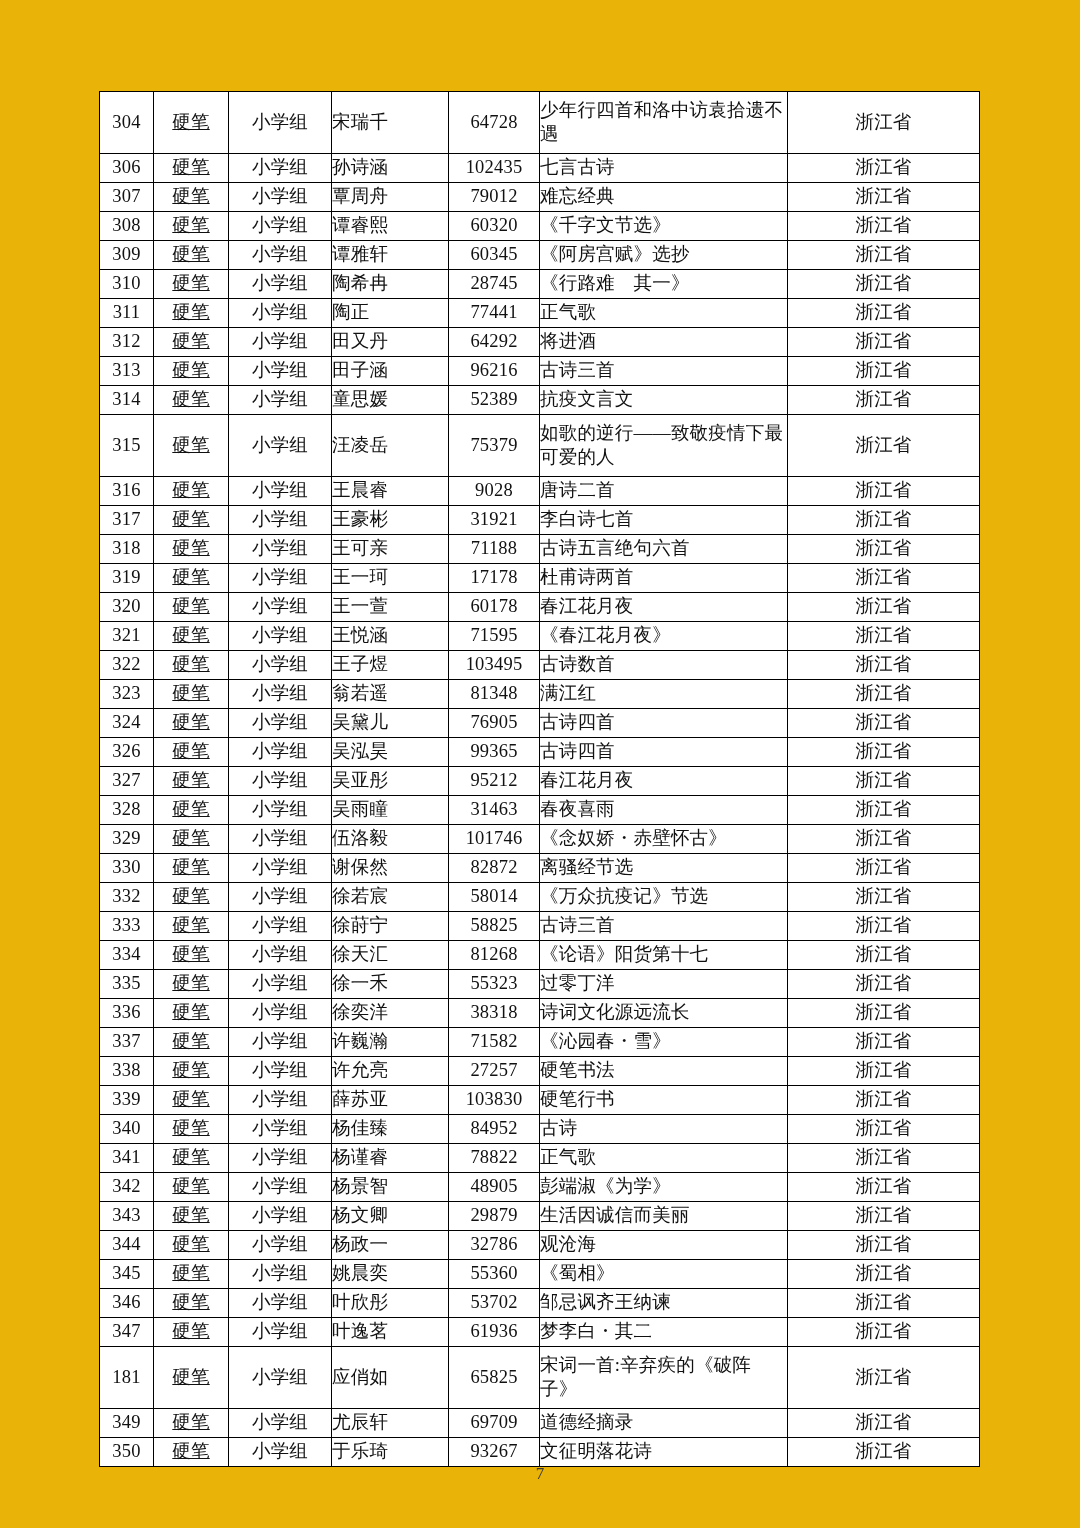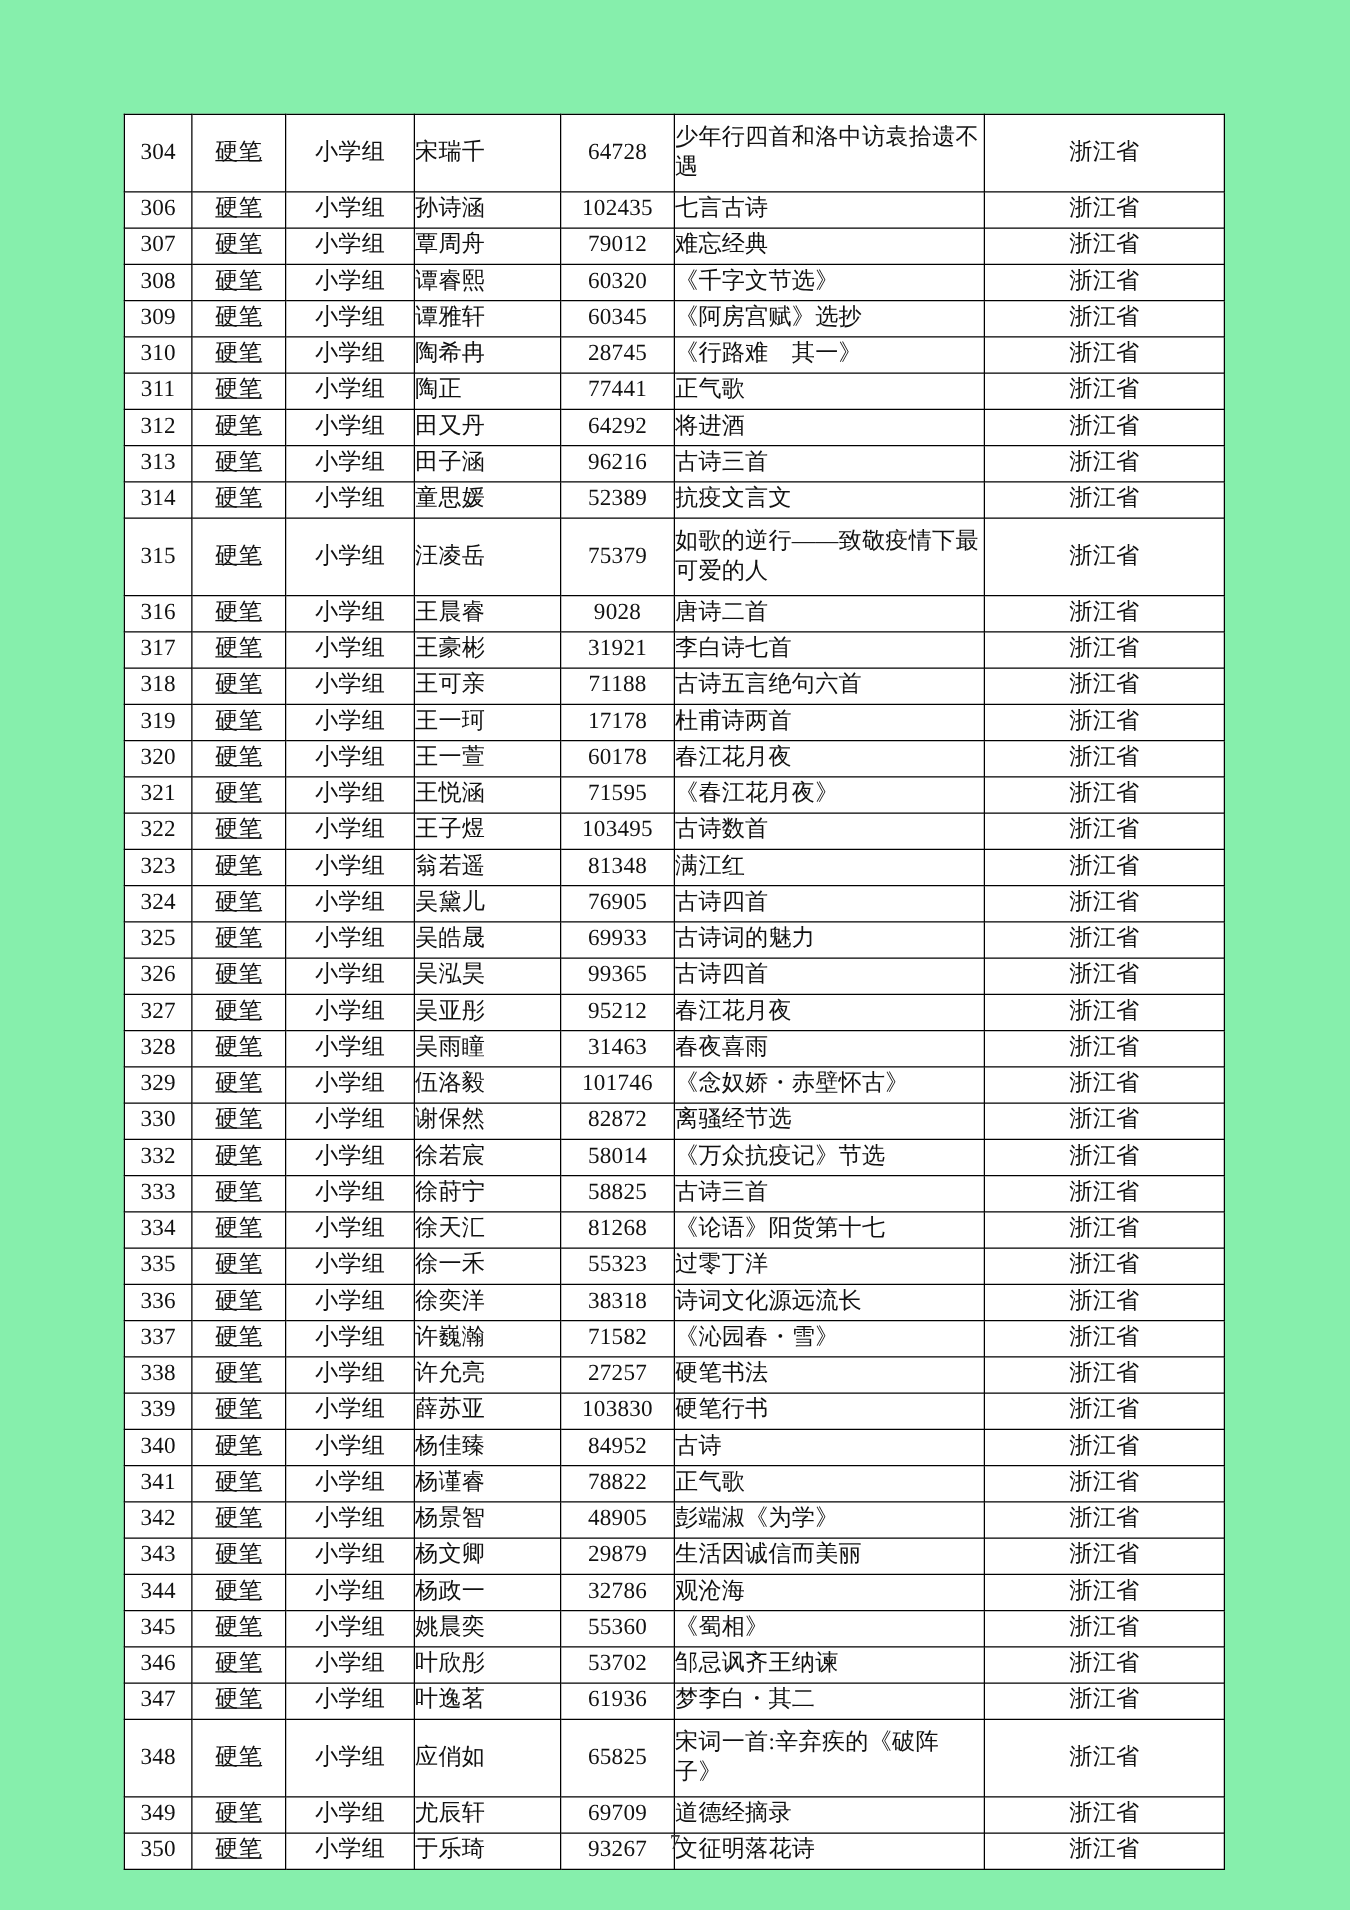--- a/index.html
+++ b/index.html
@@ -15,21 +15,21 @@
     color: #000000;
     position: relative;
     overflow: hidden;
   }
   .page {
     position: absolute;
     left: 0;
     top: 0;
     width: 1080px;
     height: 1528px;
-    background: #86efac;
+    background: #eab308;
   }
   .table-wrap {
     position: absolute;
     left: 99px;
     top: 91px;
     width: 880px;
   }
   table.roster {
     border-collapse: collapse;
     table-layout: fixed;
@@ -314,31 +314,20 @@
             <td class="cat">硬笔</td>
             <td class="grp">小学组</td>
             <td class="name">吴黛儿</td>
             <td class="code">76905</td>
             <td class="title">
               <span class="tx">古诗四首</span>
             </td>
             <td class="prov">浙江省</td>
           </tr>
           <tr class="r1">
-            <td class="seq">325</td>
-            <td class="cat">硬笔</td>
-            <td class="grp">小学组</td>
-            <td class="name">吴皓晟</td>
-            <td class="code">69933</td>
-            <td class="title">
-              <span class="tx">古诗词的魅力</span>
-            </td>
-            <td class="prov">浙江省</td>
-          </tr>
-          <tr class="r1">
             <td class="seq">326</td>
             <td class="cat">硬笔</td>
             <td class="grp">小学组</td>
             <td class="name">吴泓昊</td>
             <td class="code">99365</td>
             <td class="title">
               <span class="tx">古诗四首</span>
             </td>
             <td class="prov">浙江省</td>
           </tr>
@@ -556,21 +545,21 @@
             <td class="cat">硬笔</td>
             <td class="grp">小学组</td>
             <td class="name">叶逸茗</td>
             <td class="code">61936</td>
             <td class="title">
               <span class="tx">梦李白・其二</span>
             </td>
             <td class="prov">浙江省</td>
           </tr>
           <tr class="r2">
-            <td class="seq">348</td>
+            <td class="seq">181</td>
             <td class="cat">硬笔</td>
             <td class="grp">小学组</td>
             <td class="name">应俏如</td>
             <td class="code">65825</td>
             <td class="title">
               <span class="tx">宋词一首:辛弃疾的《破阵子》</span>
             </td>
             <td class="prov">浙江省</td>
           </tr>
           <tr class="r1">

